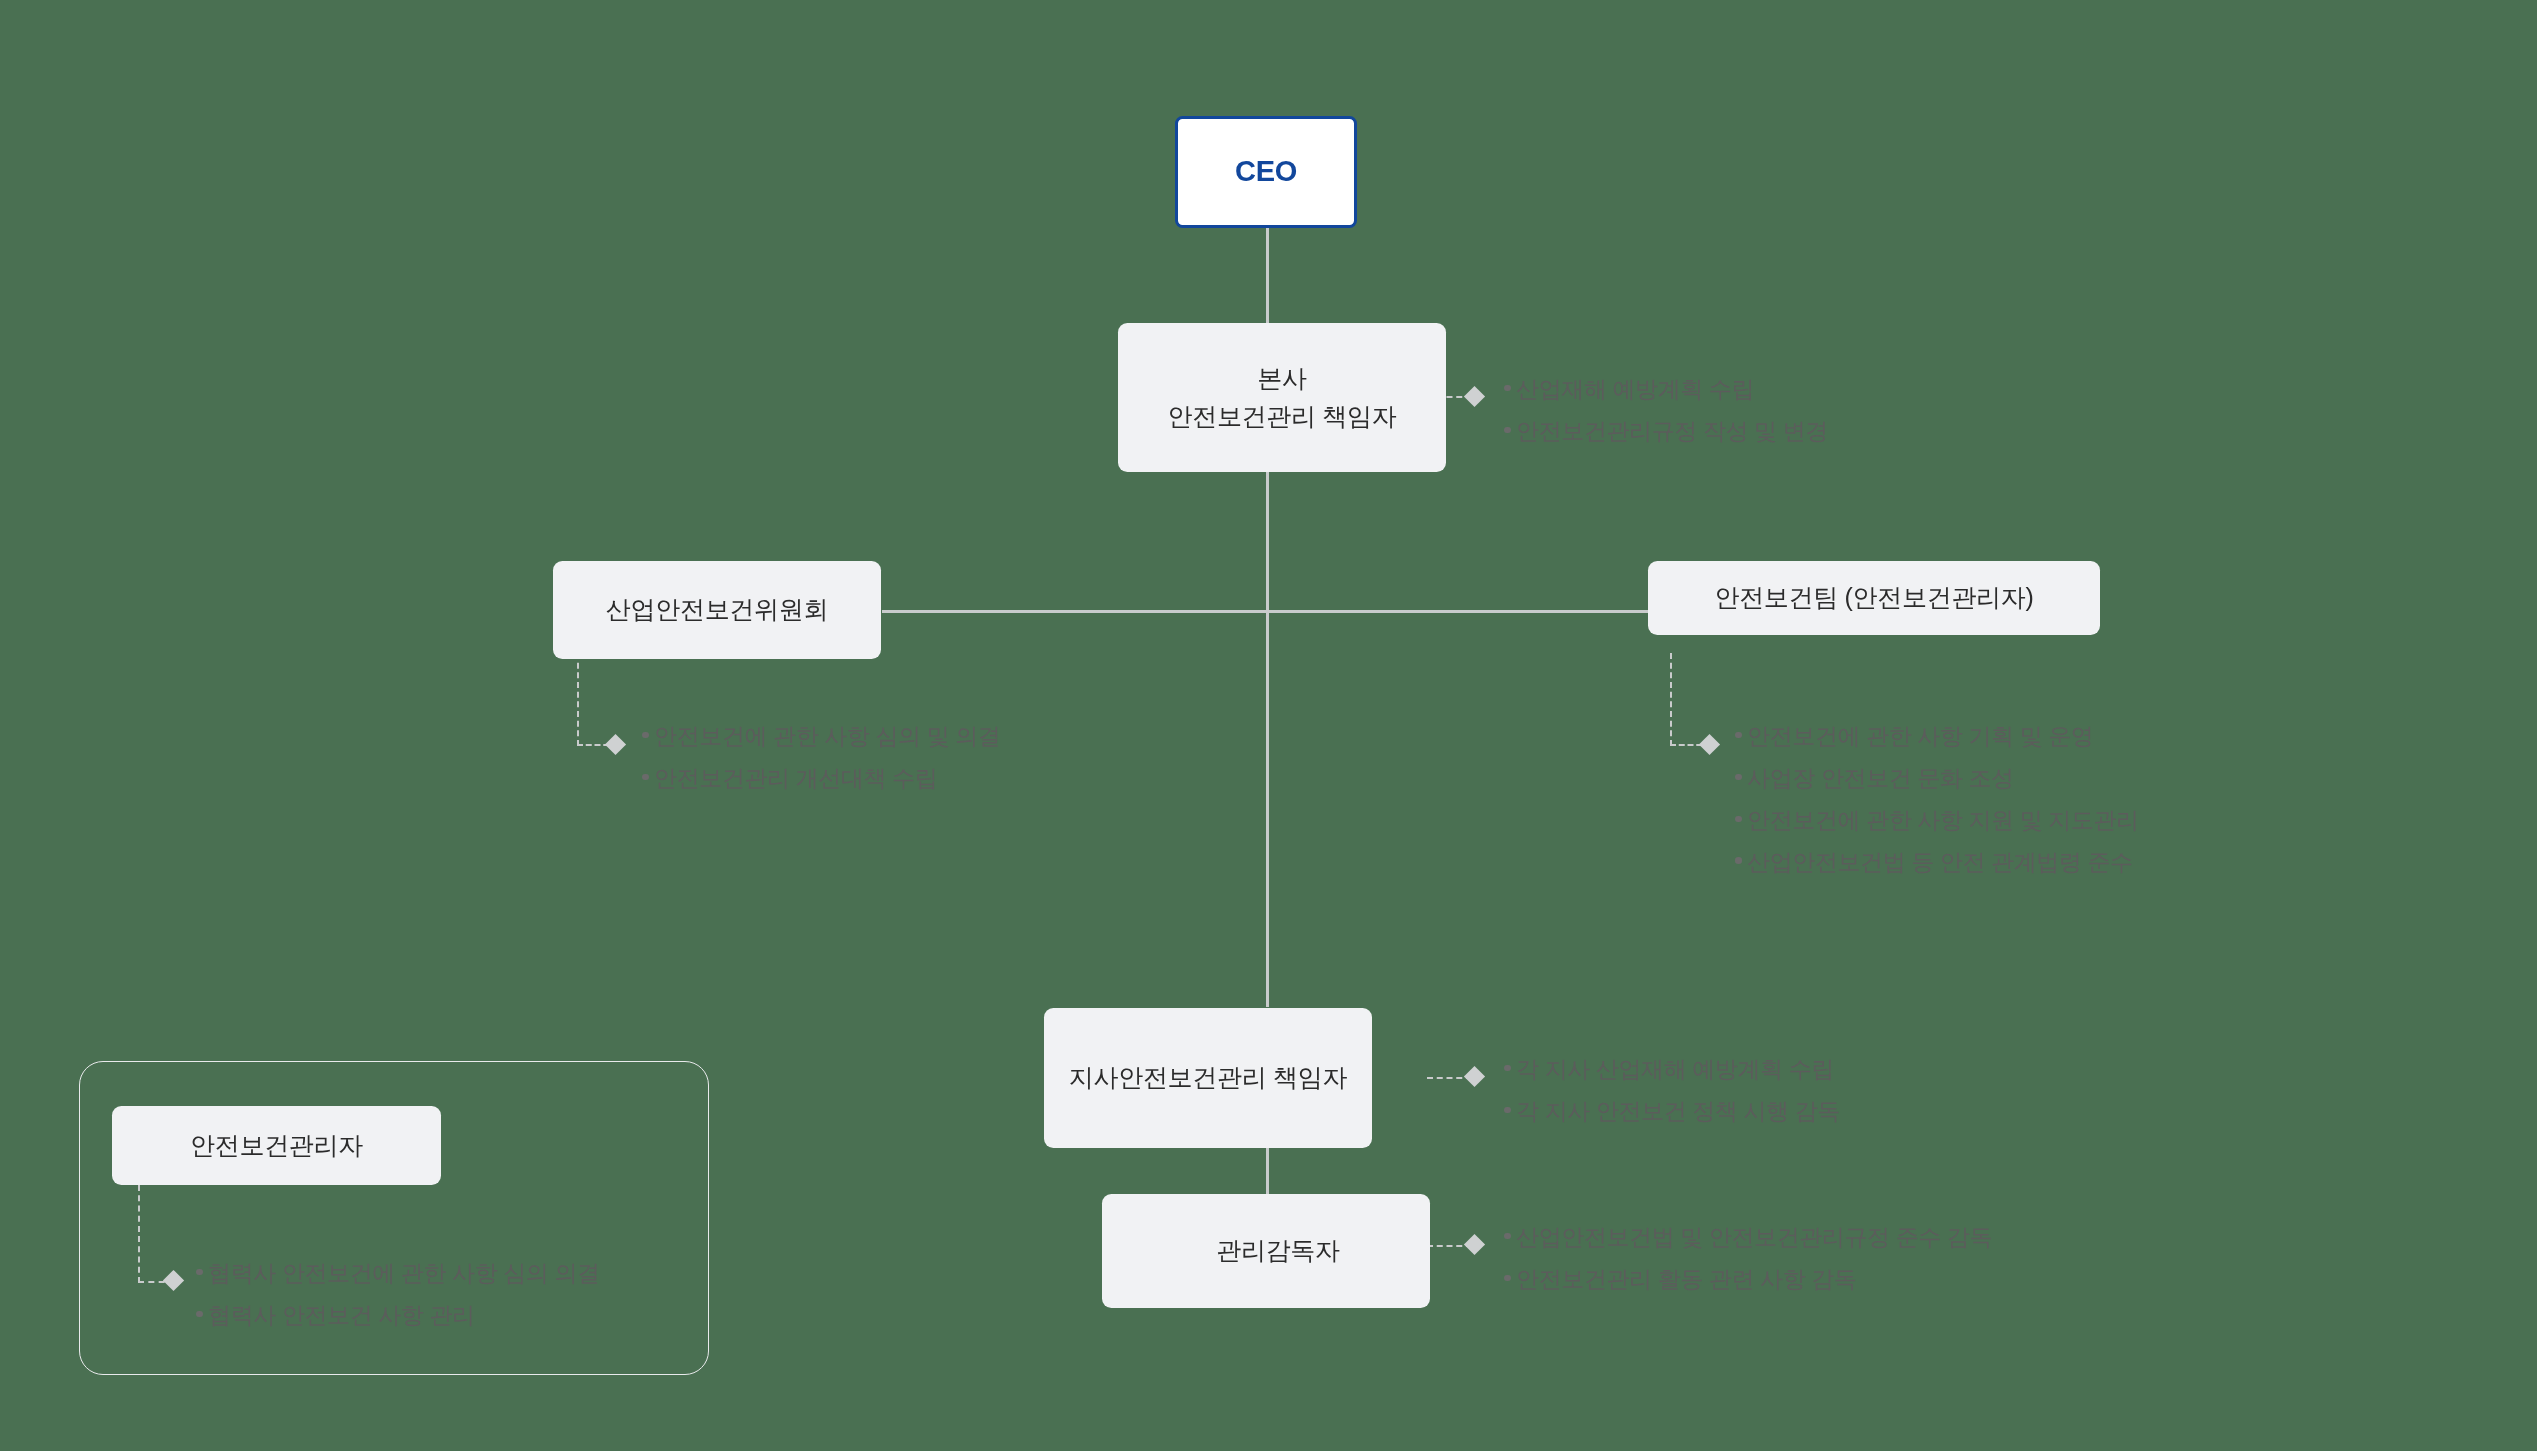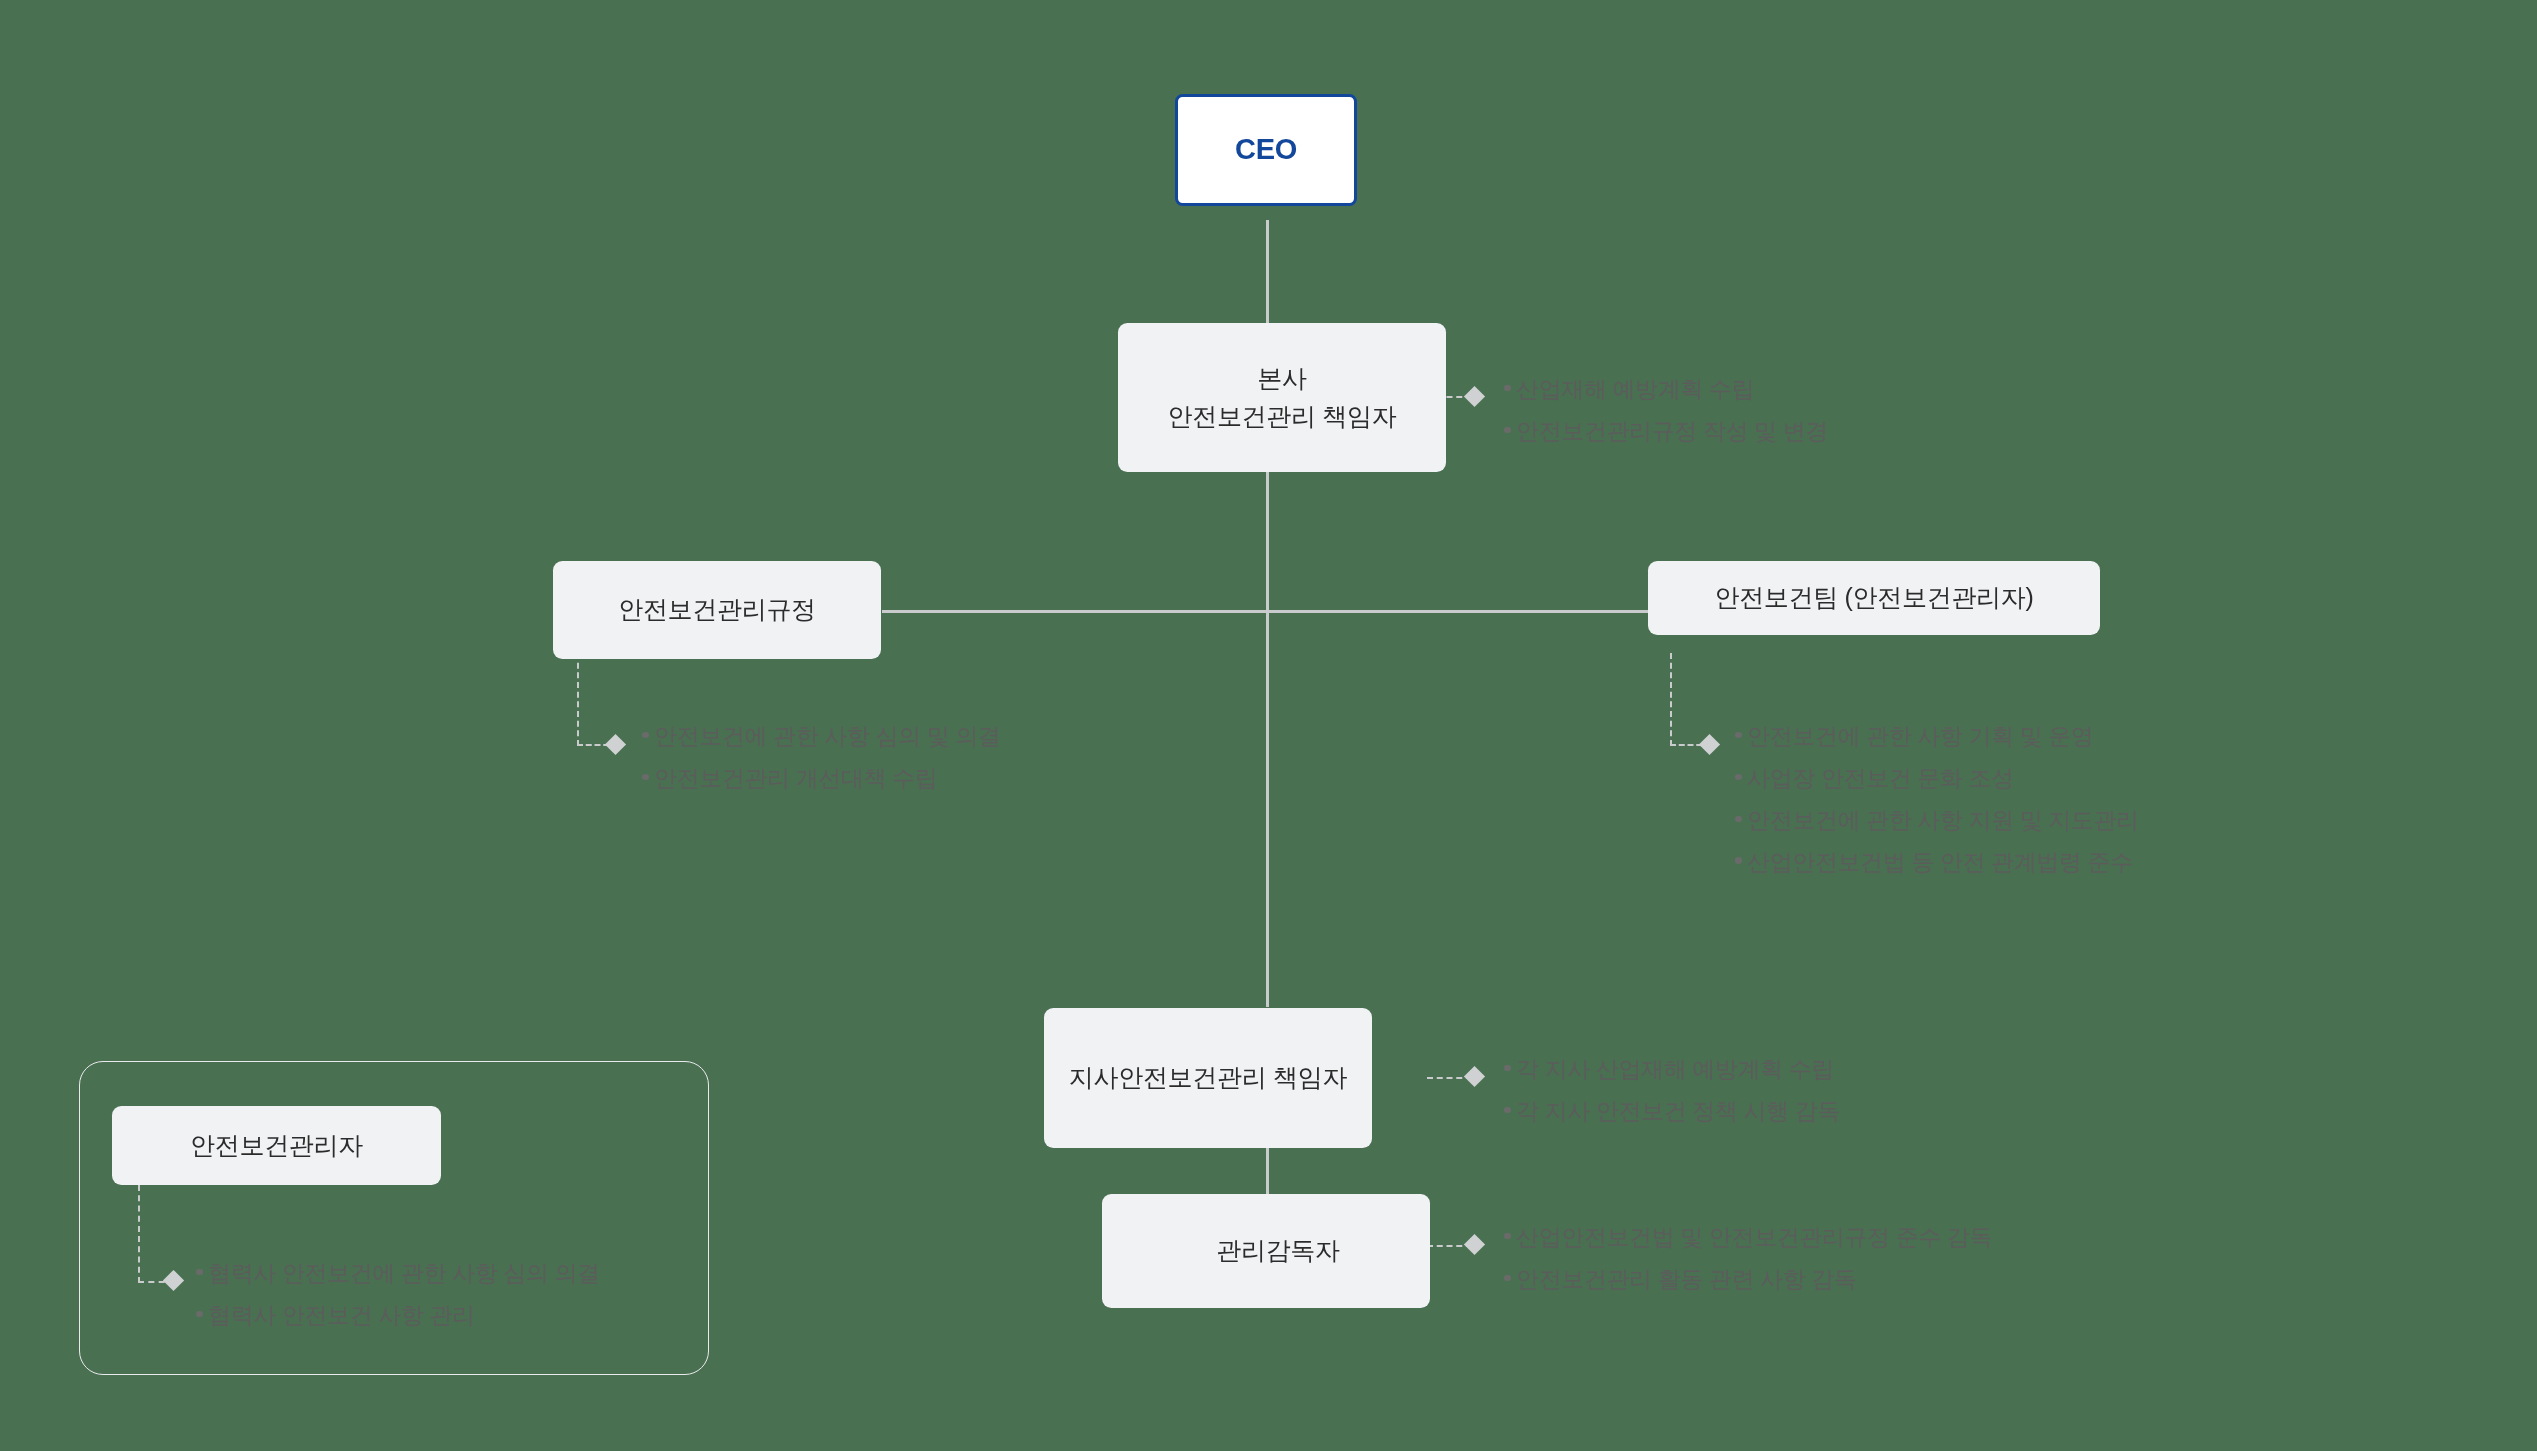--- a/index.html
+++ b/index.html
@@ -101,31 +101,31 @@
 
   <div class="dash-h" style="left:1427px;top:1245px;width:45px;"></div>
   <div class="diamond" style="left:1467px;top:1237px;"></div>
 
   <div class="dash-v" style="left:138px;top:1185px;height:98px;"></div>
   <div class="dash-h" style="left:138px;top:1281px;width:37px;"></div>
   <div class="diamond" style="left:166px;top:1273px;"></div>
 
   <div class="group-box" style="left:79px;top:1061px;width:630px;height:314px;"></div>
 
-  <div class="node ceo" style="left:1175px;top:94px;width:182px;height:112px;">
+  <div class="node ceo" style="left:1175px;top:116px;width:182px;height:112px;">
     <span class="ln">CEO</span>
   </div>
 
   <div class="node" style="left:1102px;top:323px;width:328px;height:149px;flex-direction:column;margin-left:16px;">
     <span class="ln">본사</span>
     <span class="ln">안전보건관리 책임자</span>
   </div>
 
   <div class="node" style="left:553px;top:561px;width:328px;height:98px;">
-    <span class="ln">안전보건관리규정</span>
+    <span class="ln">산업안전보건위원회</span>
   </div>
 
   <div class="node" style="left:1648px;top:561px;width:452px;height:74px;">
     <span class="ln">안전보건팀 (안전보건관리자)</span>
   </div>
 
   <div class="node" style="left:1044px;top:1008px;width:328px;height:140px;flex-direction:row;text-align:right;">
     <span class="ln">지사</span>
     <span class="ln">안전보건관리 책임자</span>
   </div>

